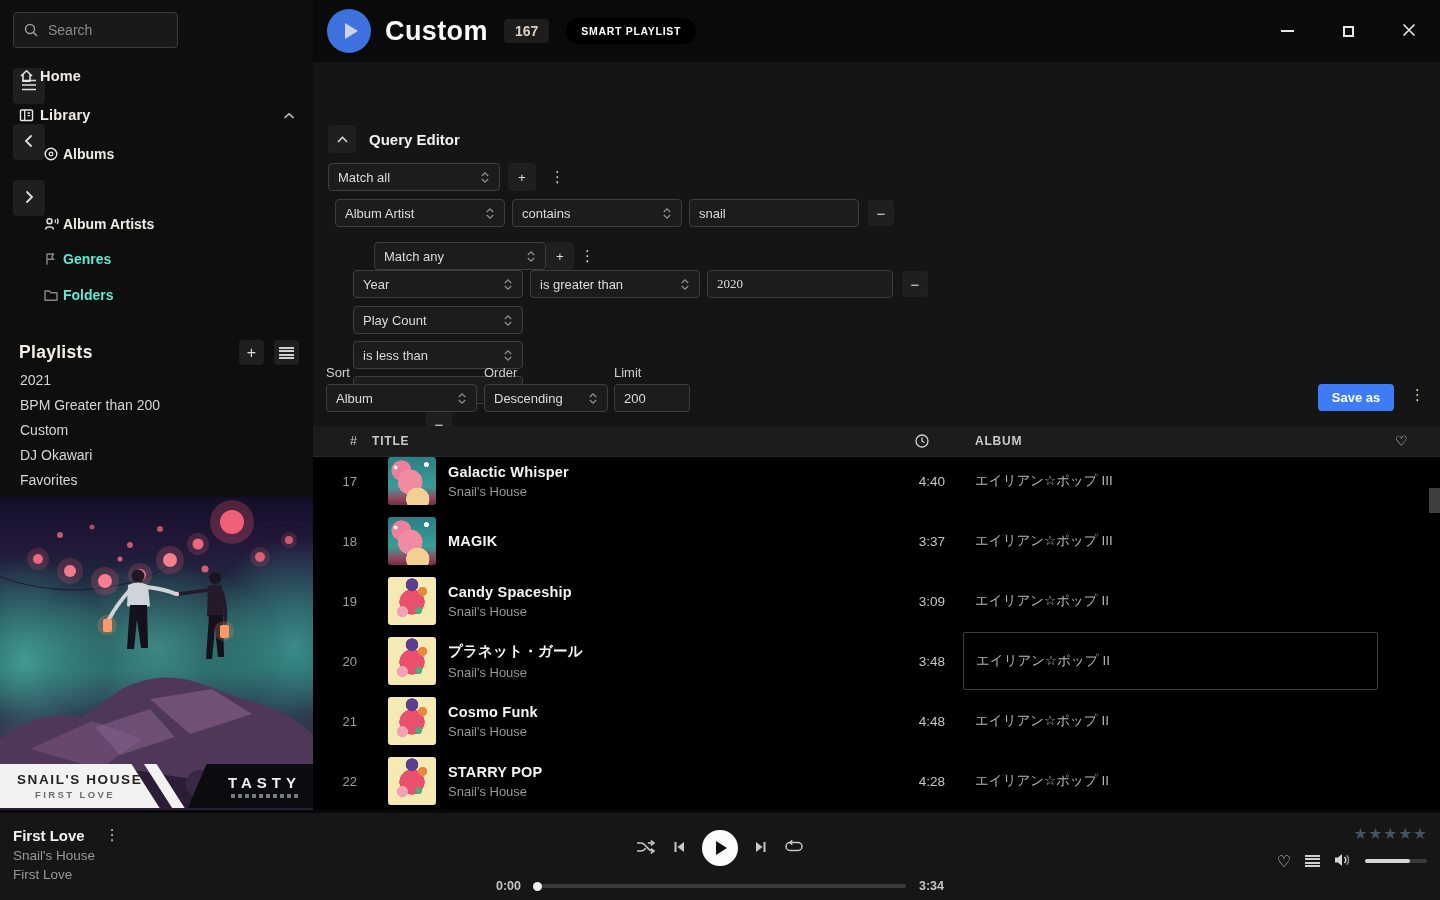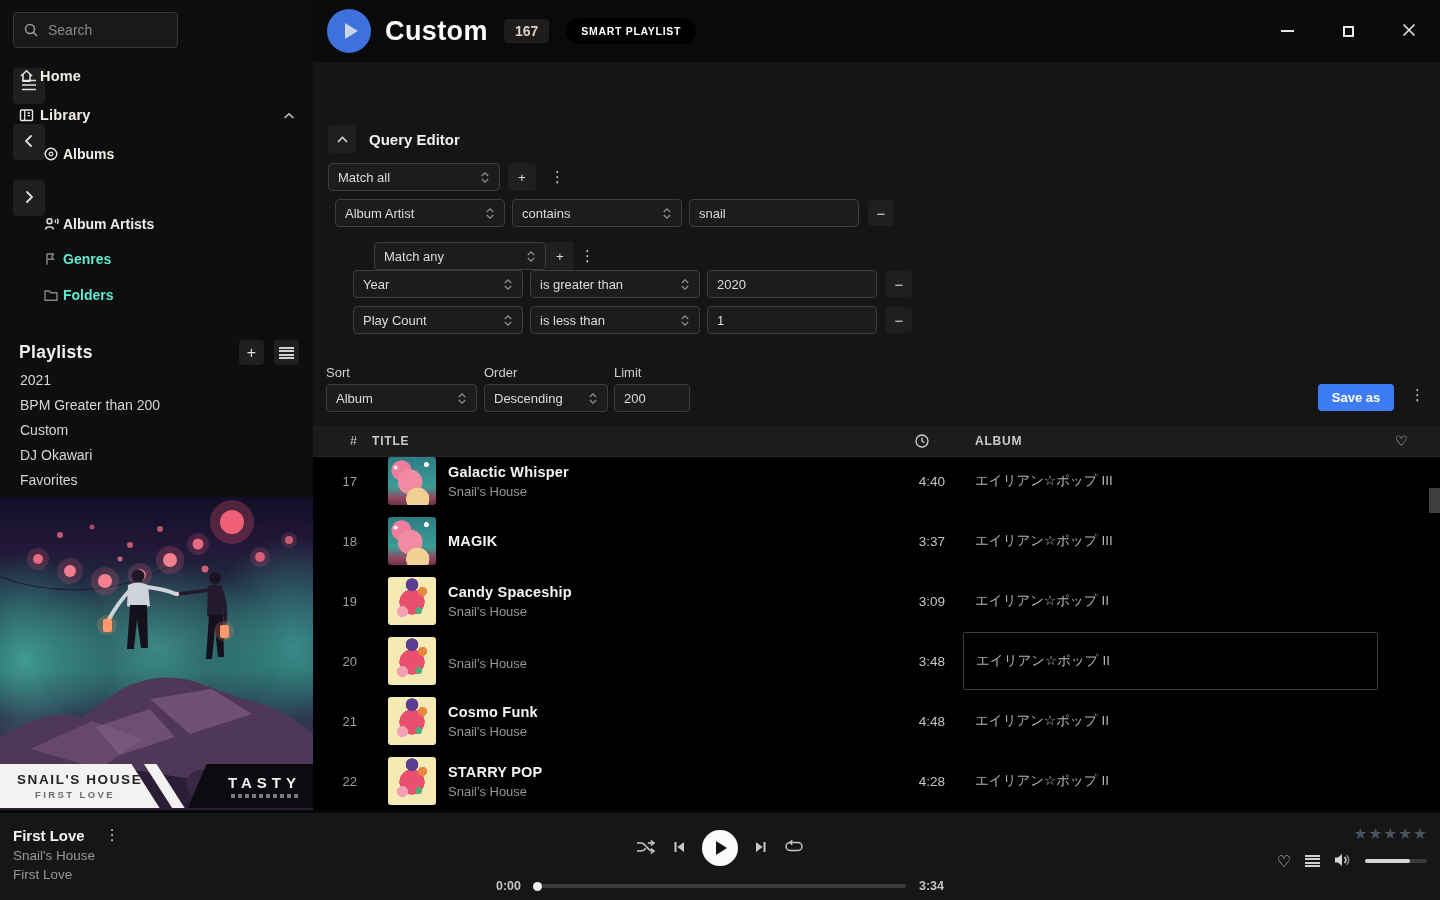--- a/index.html
+++ b/index.html
@@ -445,25 +445,25 @@
             </span>
         </div>
         <div class="sel" style="width:170px;">
           <span class="sel-val">is greater than</span>
           <span class="ud">
               <svg width="10" height="13" viewBox="0 0 10 13">
                 <path d="M1.8 5 L5 1.8 L8.2 5 M1.8 8 L5 11.2 L8.2 8" stroke="#8f8f8f" stroke-width="1.3" fill="none"></path>
               </svg>
             </span>
         </div>
-        <input class="inp" style="width: 170px;" value="2020">
+        <input class="inp" style="width: 186px; font-family: Liberation Serif, serif;" value="2020">
         <button class="mini-btn" style="margin-left:2px;">−</button>
       </div>
 
-      <div class="qrow" style="left:40px; top:244px; gap:7px;">
+      <div class="qrow" style="left:40px; top:244px; gap:7px;flex-direction:column;">
         <div class="sel" style="width:170px;">
           <span class="sel-val">Play Count</span>
           <span class="ud">
               <svg width="10" height="13" viewBox="0 0 10 13">
                 <path d="M1.8 5 L5 1.8 L8.2 5 M1.8 8 L5 11.2 L8.2 8" stroke="#8f8f8f" stroke-width="1.3" fill="none"></path>
               </svg>
             </span>
         </div>
         <div class="sel" style="width:170px;">
           <span class="sel-val">is less than</span>
@@ -549,20 +549,21 @@
           </div>
           <span class="t-dur">3:09</span>
           <div class="t-album-cell">
               <span class="t-album">エイリアン☆ポップ II</span>
             </div>
         </div>
         <div class="trow">
           <span class="t-num">20</span>
           <div class="cover" data-cover="ii"></div>
           <div class="t-text">
+            <div class="t-title">プラネット・ガール</div>
             <div class="t-artist">Snail's House</div>
           </div>
           <span class="t-dur">3:48</span>
           <div class="t-album-cell focused">
               <span class="t-album">エイリアン☆ポップ II</span>
             </div>
         </div>
         <div class="trow">
           <span class="t-num">21</span>
           <div class="cover" data-cover="ii"></div>

